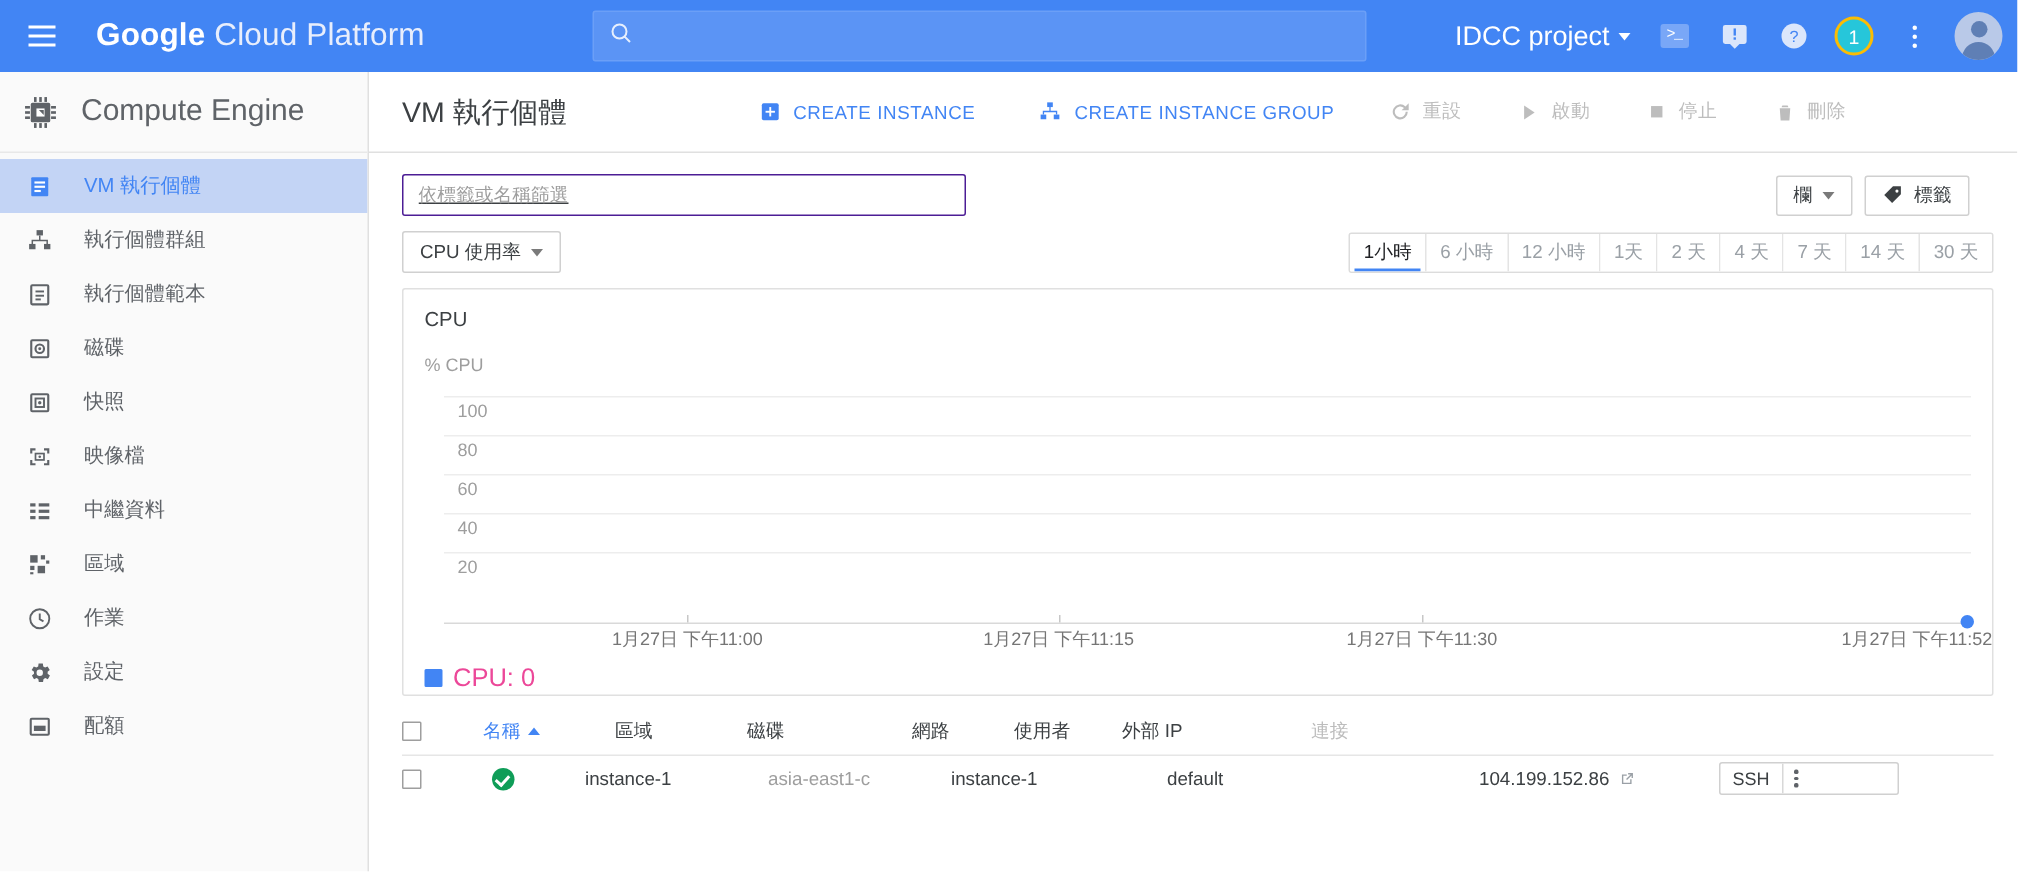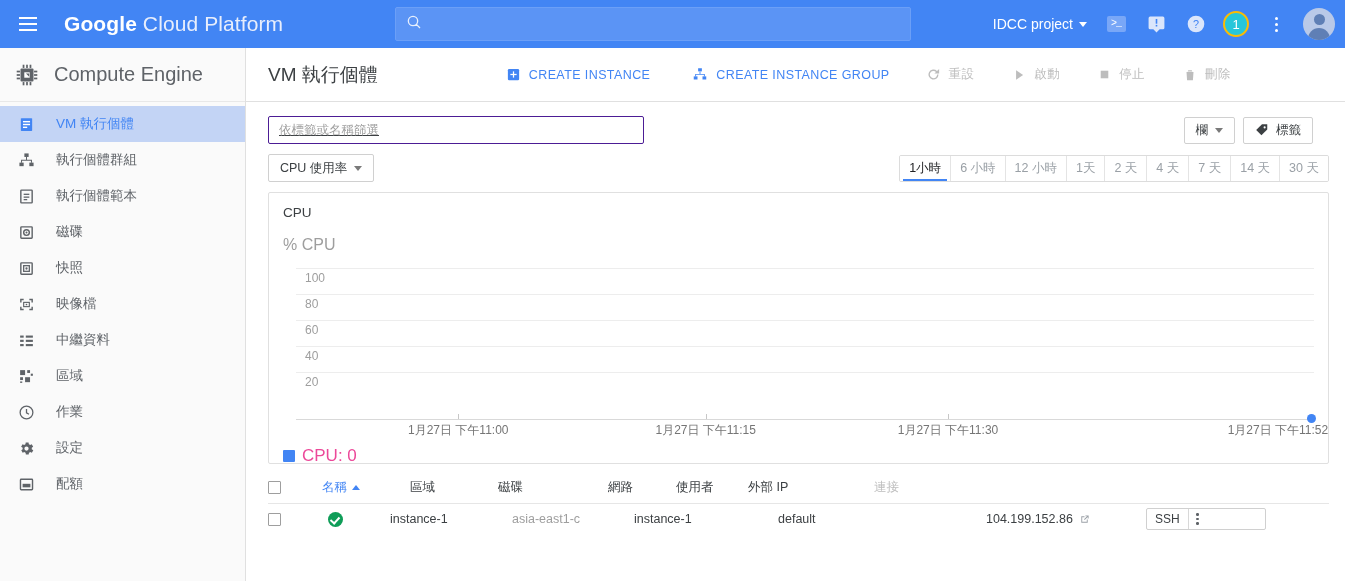--- a/index.html
+++ b/index.html
@@ -47,21 +47,21 @@
     flex: 1; background: transparent; border: 0; outline: none;
     color: #fff; font-size: 13px; margin-left: 8px;
     font-family: "Liberation Sans", sans-serif;
   }
   .searchbox input::placeholder { color: #dbe6fb; }
   .topright {
     margin-left: auto; display: flex; align-items: center;
     padding-right: 10px; gap: 2px;
   }
   .proj {
-    color: #fff; font-size: 14px; display: flex; align-items: center;
+    color: #fff; font-size: 18px; display: flex; align-items: center;
     gap: 6px; padding: 6px 8px; cursor: pointer; white-space: nowrap;
   }
   .caret-w {
     width: 0; height: 0; border-left: 4px solid transparent;
     border-right: 4px solid transparent; border-top: 5px solid #fff;
   }
   .iconbtn {
     width: 38px; height: 38px; display: flex;
     align-items: center; justify-content: center; cursor: pointer;
     border-radius: 50%;
@@ -172,21 +172,21 @@
     height: 2px; background: #4285f4;
   }
 
   
   .card {
     margin: 10px 16px 0 22px; border: 1px solid #e0e0e0; border-radius: 2px;
     background: #fff; padding: 12px 14px 8px 14px; position: relative;
     height: 272px;
   }
   .card-title { font-size: 13.5px; color: #3c4043; }
-  .axis-label { font-size: 16px; color: #9e9e9e; margin-top: 16px; }
+  .axis-label { font-size: 12px; color: #9e9e9e; margin-top: 16px; }
   .plot { position: relative; height: 152px; margin-top: 14px; }
   .grid-line {
     position: absolute; left: 13px; right: 0; height: 1px; background: #ededed;
   }
   .ytick {
     position: absolute; left: 22px; font-size: 12px; color: #9e9e9e;
     transform: translateY(3px);
   }
   .xaxis { position: absolute; left: 13px; right: 0; bottom: 0; height: 1px; background: #d9d9d9; }
   .xtick { position: absolute; width: 1px; height: 5px; background: #c7c7c7; bottom: 1px; }

